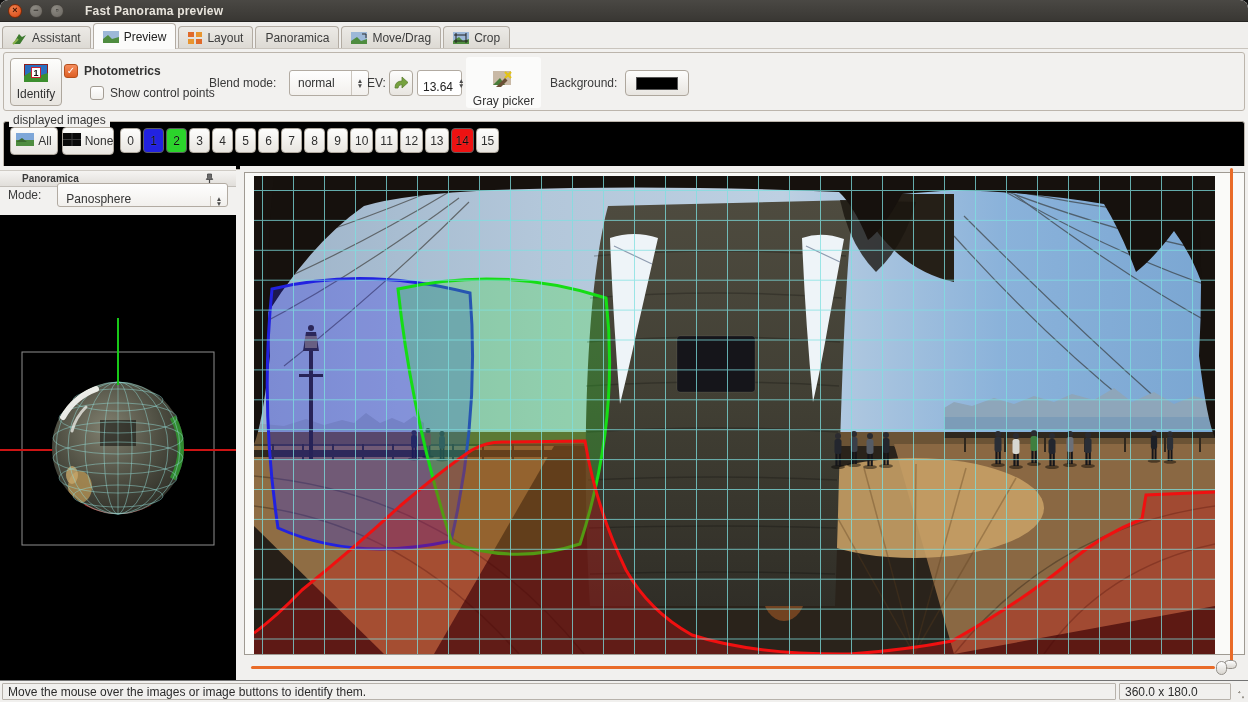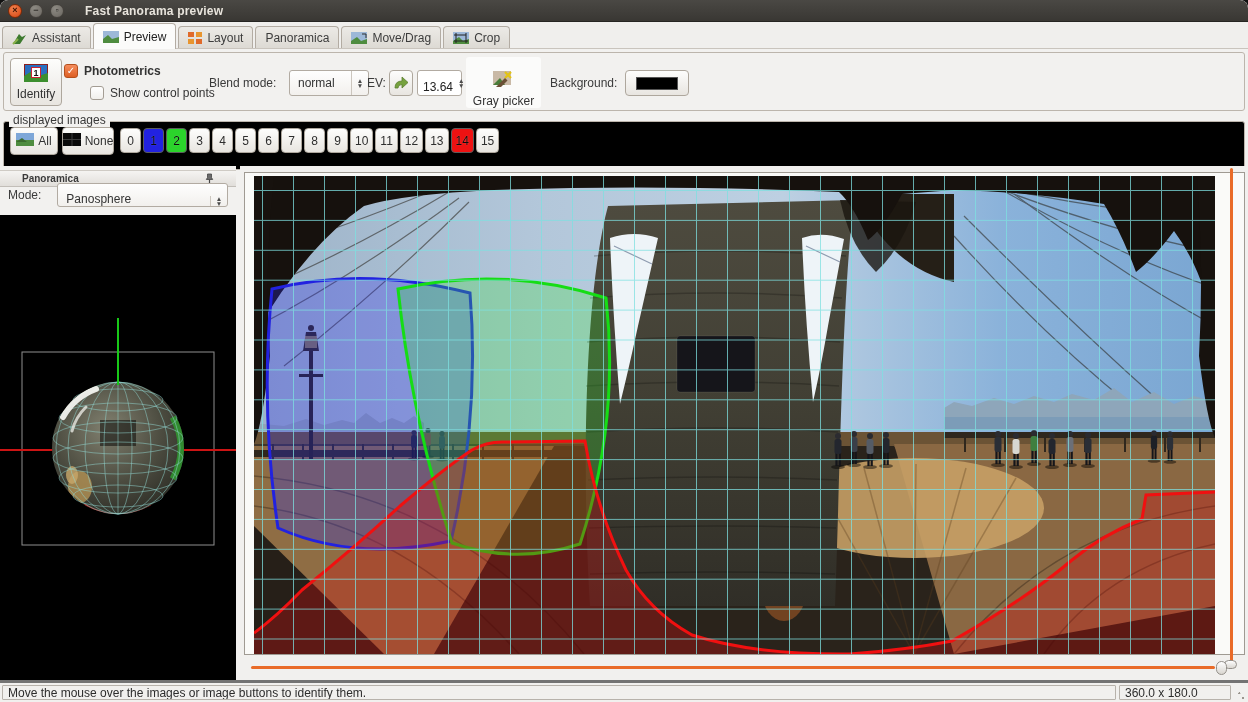--- a/index.html
+++ b/index.html
@@ -66,21 +66,21 @@
   .canvas-frame{position:absolute;left:4px;top:6px;width:1001px;height:483px;border:1px solid #9f9a92;background:#fafaf8;}
   .pano{position:absolute;left:9px;top:3px;width:961px;height:478px;display:block;}
   .vslider{position:absolute;left:984px;top:2px;bottom:3px;width:14px;}
   .vslider .track{position:absolute;left:50%;top:0;bottom:10px;width:3px;margin-left:-1.5px;background:#e96b28;border-radius:2px;}
   .vslider .handle{position:absolute;left:0;bottom:8px;width:13px;height:9px;border-radius:5px;background:linear-gradient(#fefefe,#d9d6d0);border:1px solid #94908a;}
   .hslider{position:absolute;left:11px;top:494px;width:976px;height:16px;}
   .hslider .track{position:absolute;left:0;right:12px;top:6px;height:3px;background:#e96b28;border-radius:2px;}
   .hslider .handle{position:absolute;right:0;top:1px;width:11px;height:14px;border-radius:6px;background:linear-gradient(#fefefe,#d9d6d0);border:1px solid #94908a;}
 
   
-  .statusbar{position:absolute;left:0;right:0;bottom:0;height:22px;background:#f1f0ee;border-top:3px solid #737373;display:flex;gap:3px;padding:2px 2px 2px 2px;}
+  .statusbar{position:absolute;left:0;right:0;bottom:0;height:22px;background:#f1f0ee;border-top:1px solid #737373;display:flex;gap:3px;padding:2px 2px 2px 2px;}
   .scell{border:1px solid #b7b2ab;border-radius:1px;font-size:12px;display:flex;align-items:center;padding:0 5px;color:#2c2c2c;background:#f1f0ee;white-space:nowrap;overflow:hidden;}
   .scell.msg{flex:1;}
   .scell.size{width:112px;}
   .grip{width:12px;background:
     radial-gradient(circle at 75% 85%, #9a958e 1px, transparent 1.2px),
     radial-gradient(circle at 45% 55%, #9a958e 1px, transparent 1.2px);}
 </style>
 </head>
 <body>
 

